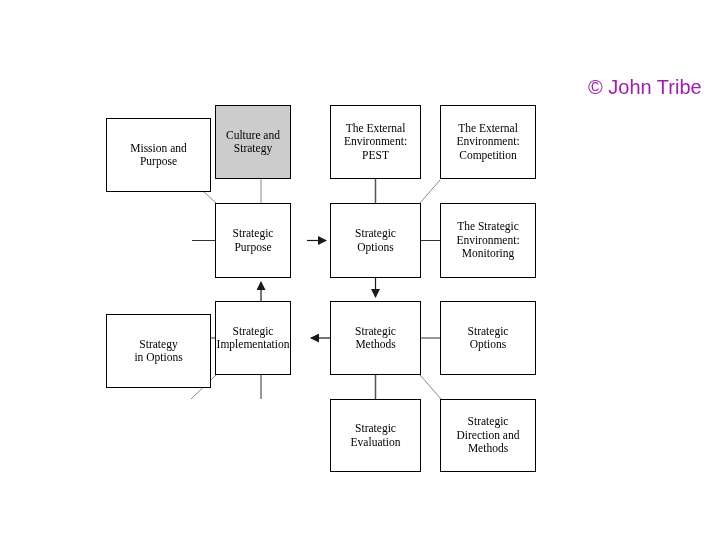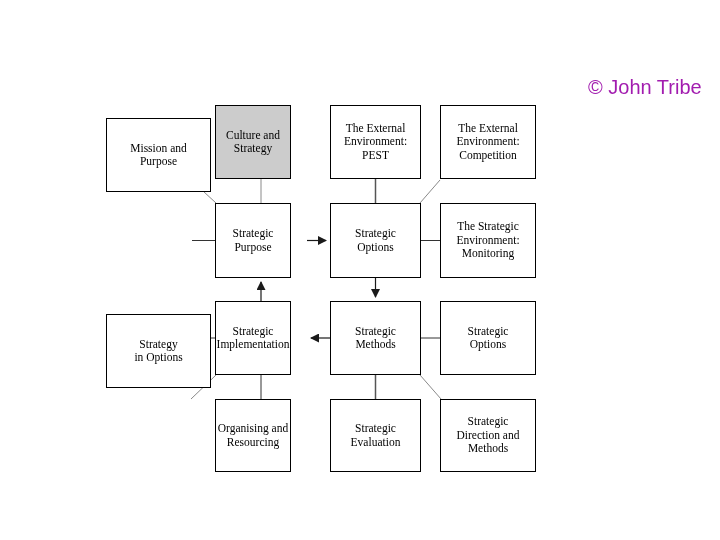--- a/index.html
+++ b/index.html
@@ -112,24 +112,20 @@
   </div>
   <div class="box r3 c3">
     <div class="ln">Strategic</div>
     <div class="ln">Methods</div>
   </div>
   <div class="box r3 c4">
     <div class="ln">Strategic</div>
     <div class="ln">Options</div>
   </div>
 
-  <div class="box r4 c2">
-    <div class="ln">Organising and</div>
-    <div class="ln">Resourcing</div>
-  </div>
   <div class="box r4 c3">
     <div class="ln">Strategic</div>
     <div class="ln">Evaluation</div>
   </div>
   <div class="box r4 c4">
     <div class="ln">Strategic</div>
     <div class="ln">Direction and</div>
     <div class="ln">Methods</div>
   </div>
 

